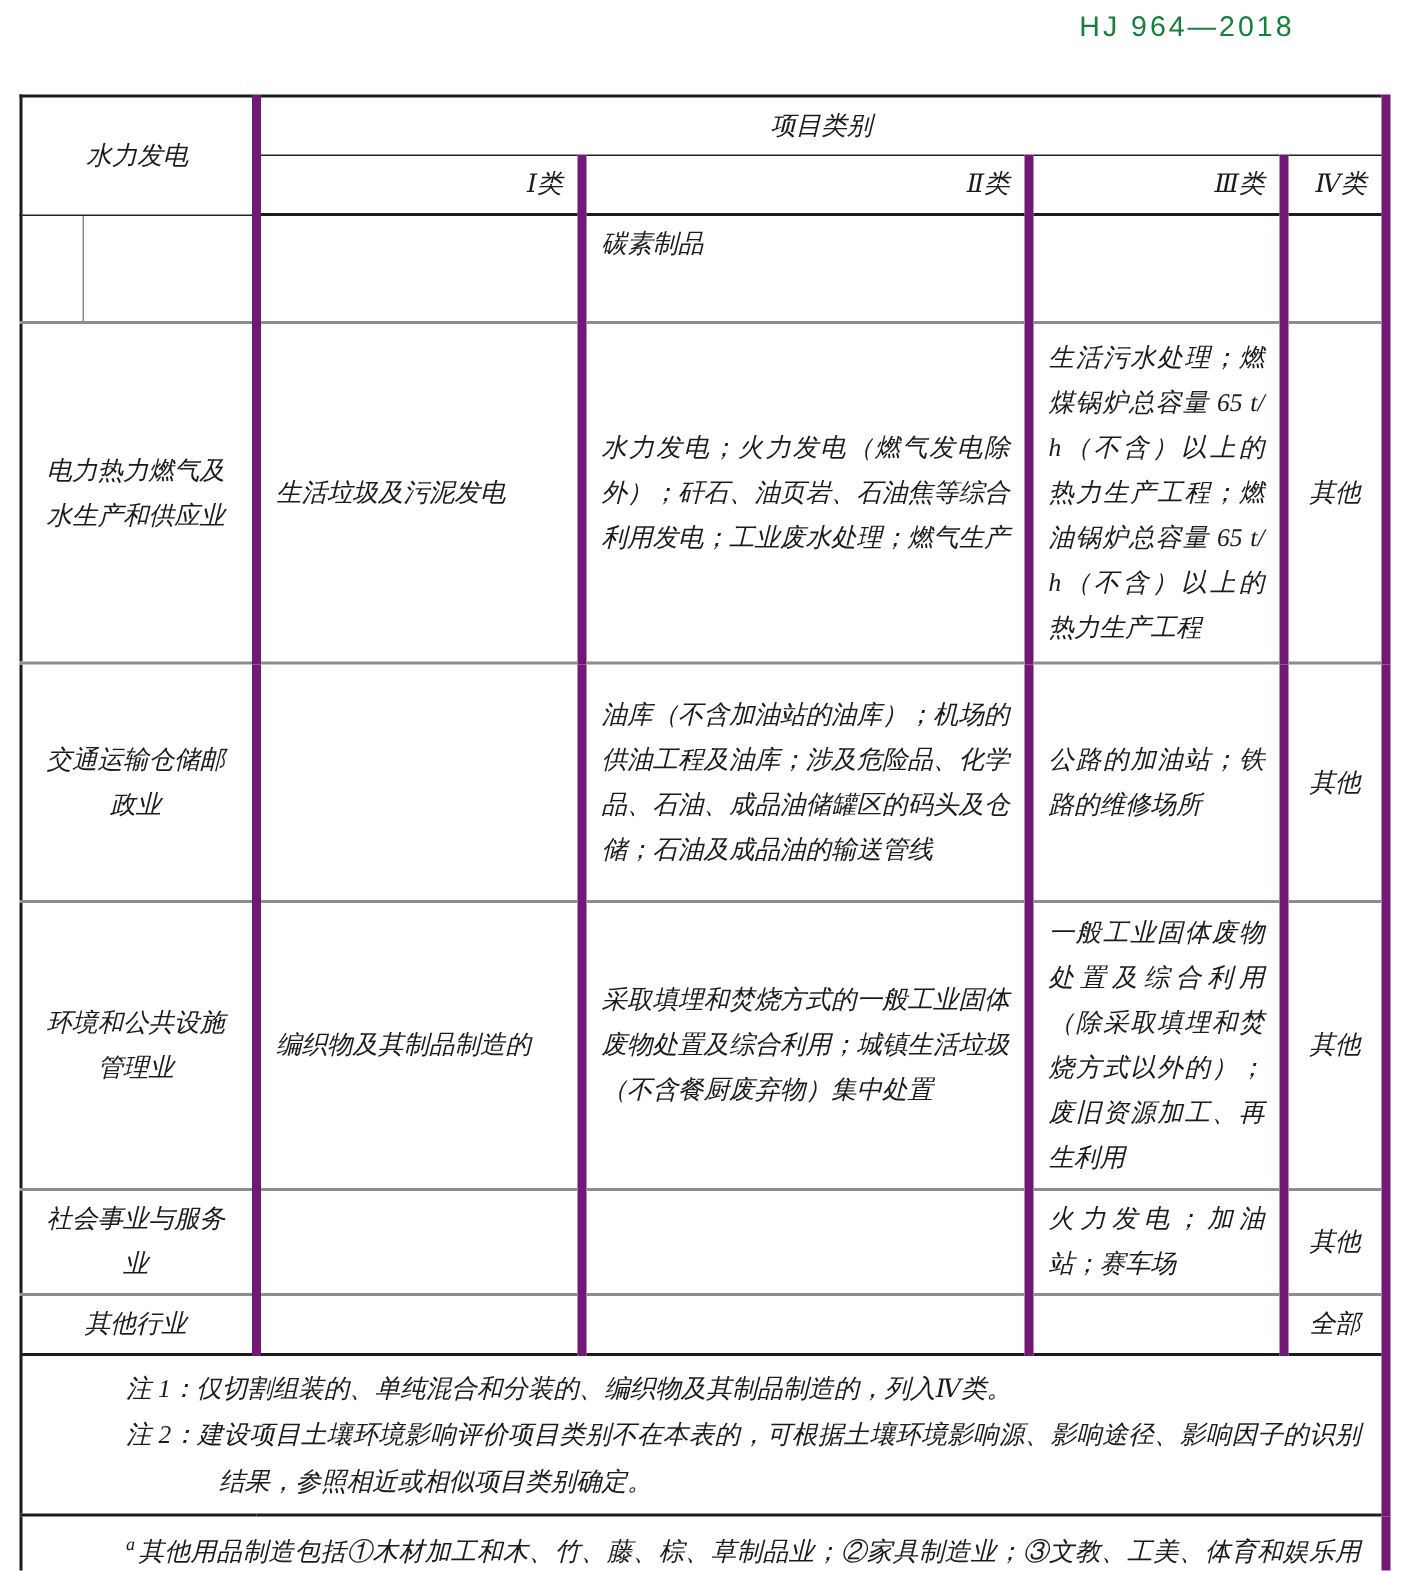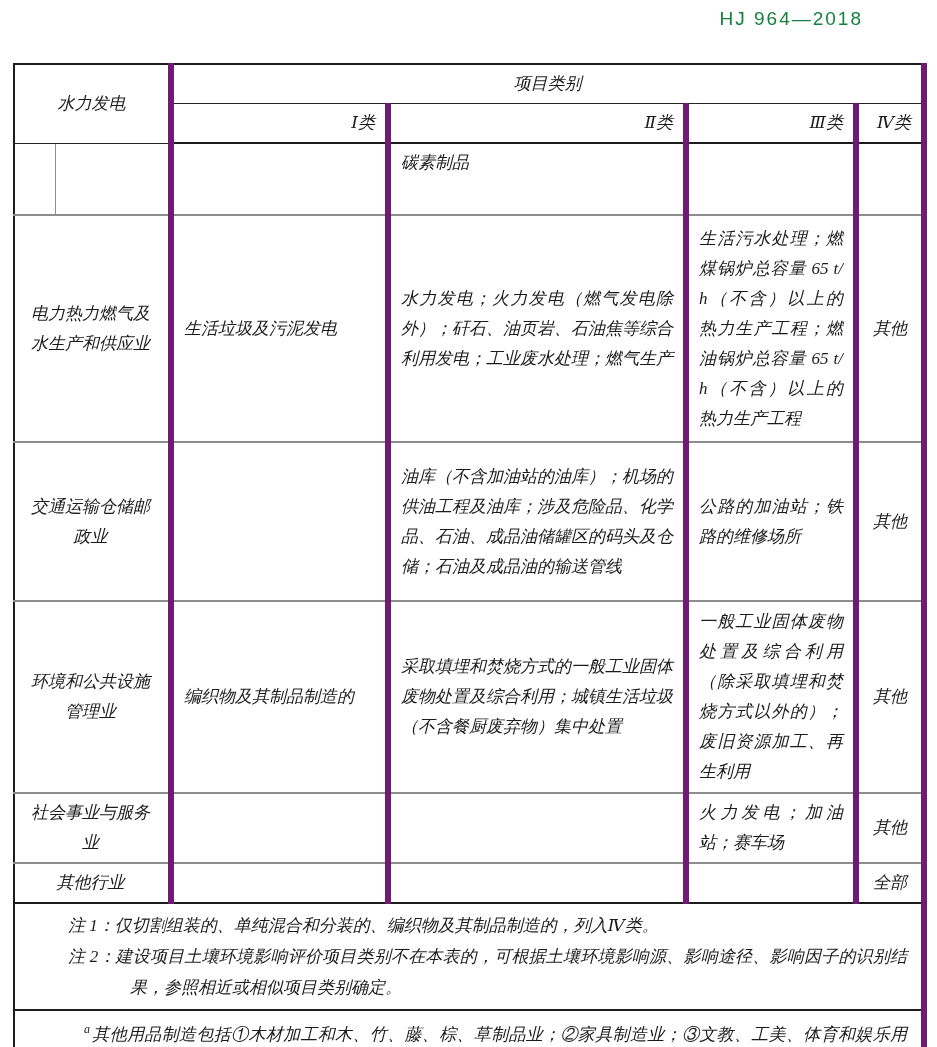--- a/index.html
+++ b/index.html
@@ -67,21 +67,21 @@
   td.split-cell{position:relative;}
   td.split-cell .subdivider{
     position:absolute;left:40px;top:0;bottom:0;
     width:0;border-left:1px solid #8d8d8d;
   }
 
   
   tr.notes-row td{
     border-top:2px solid #1c1c1c;
     height:86px;
-    padding:6px 14px 6px 0;
+    padding:6px 14px 6px 16px;
     vertical-align:middle;
     border-radius:10px;
   }
   tr.footnote-row td{
     border-top:2px solid #1c1c1c;
     height:66px;
     padding:6px 14px 6px 0;
     vertical-align:middle;
   }
   .note-line{

